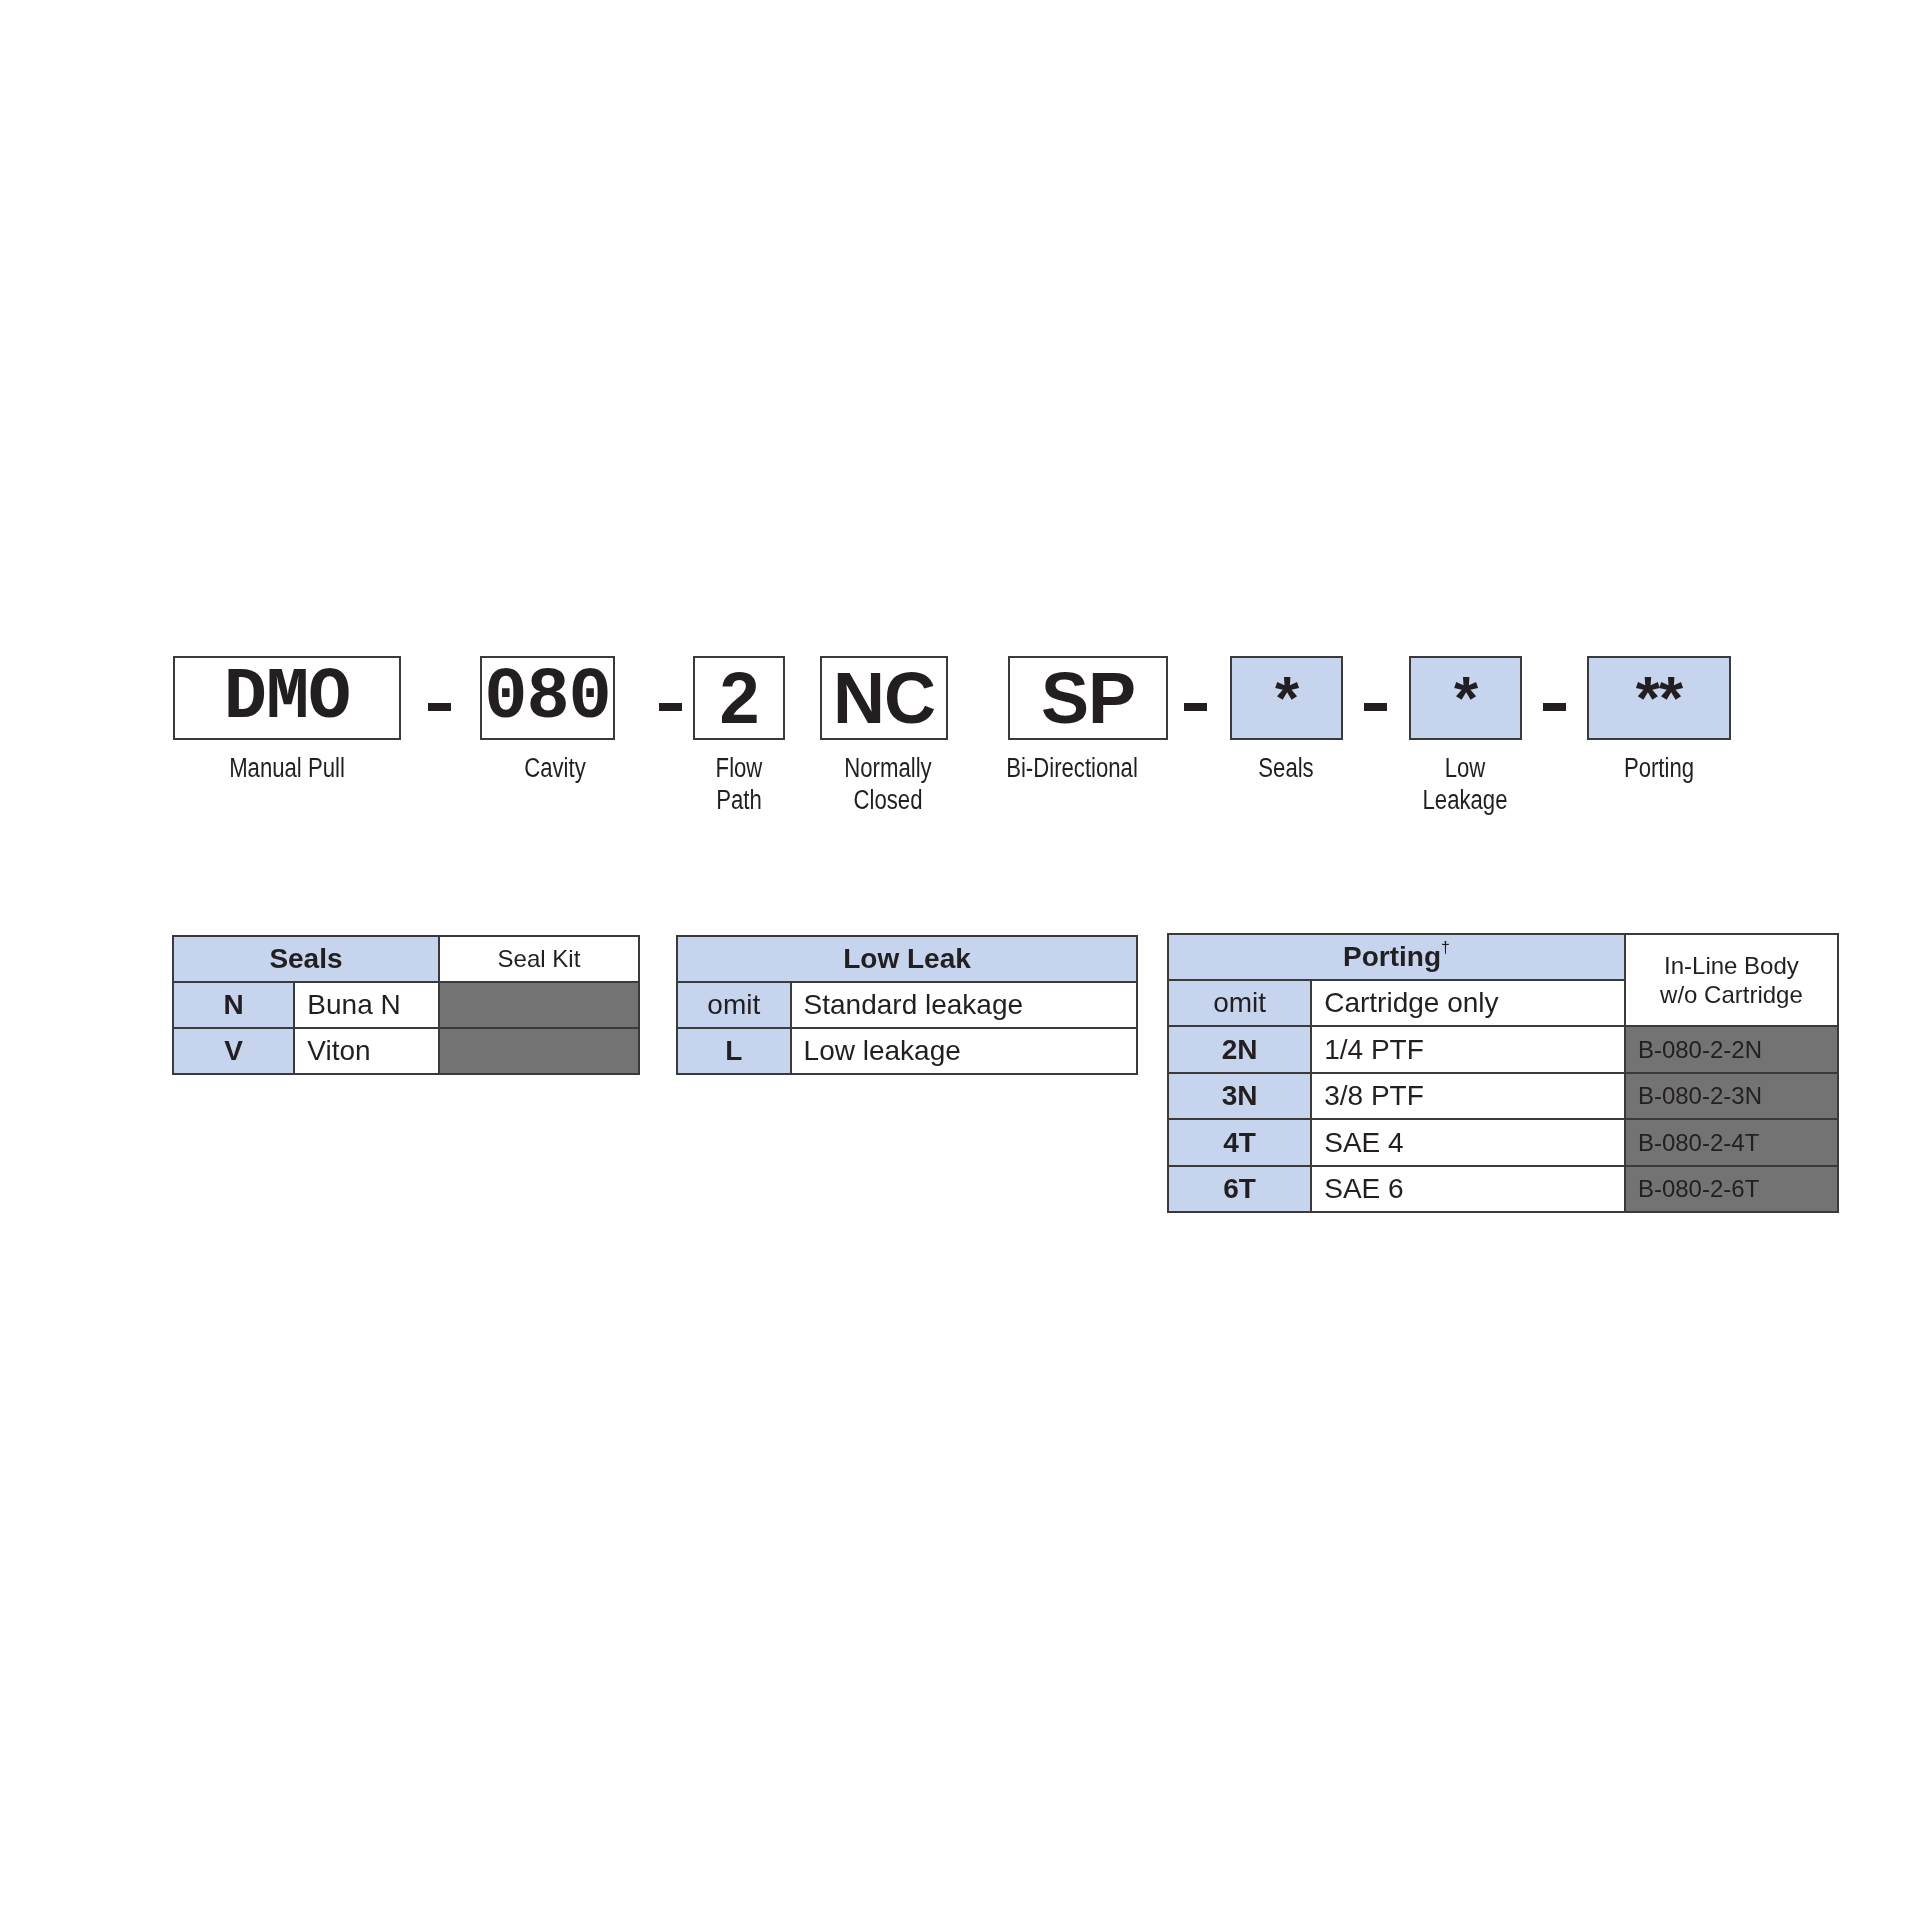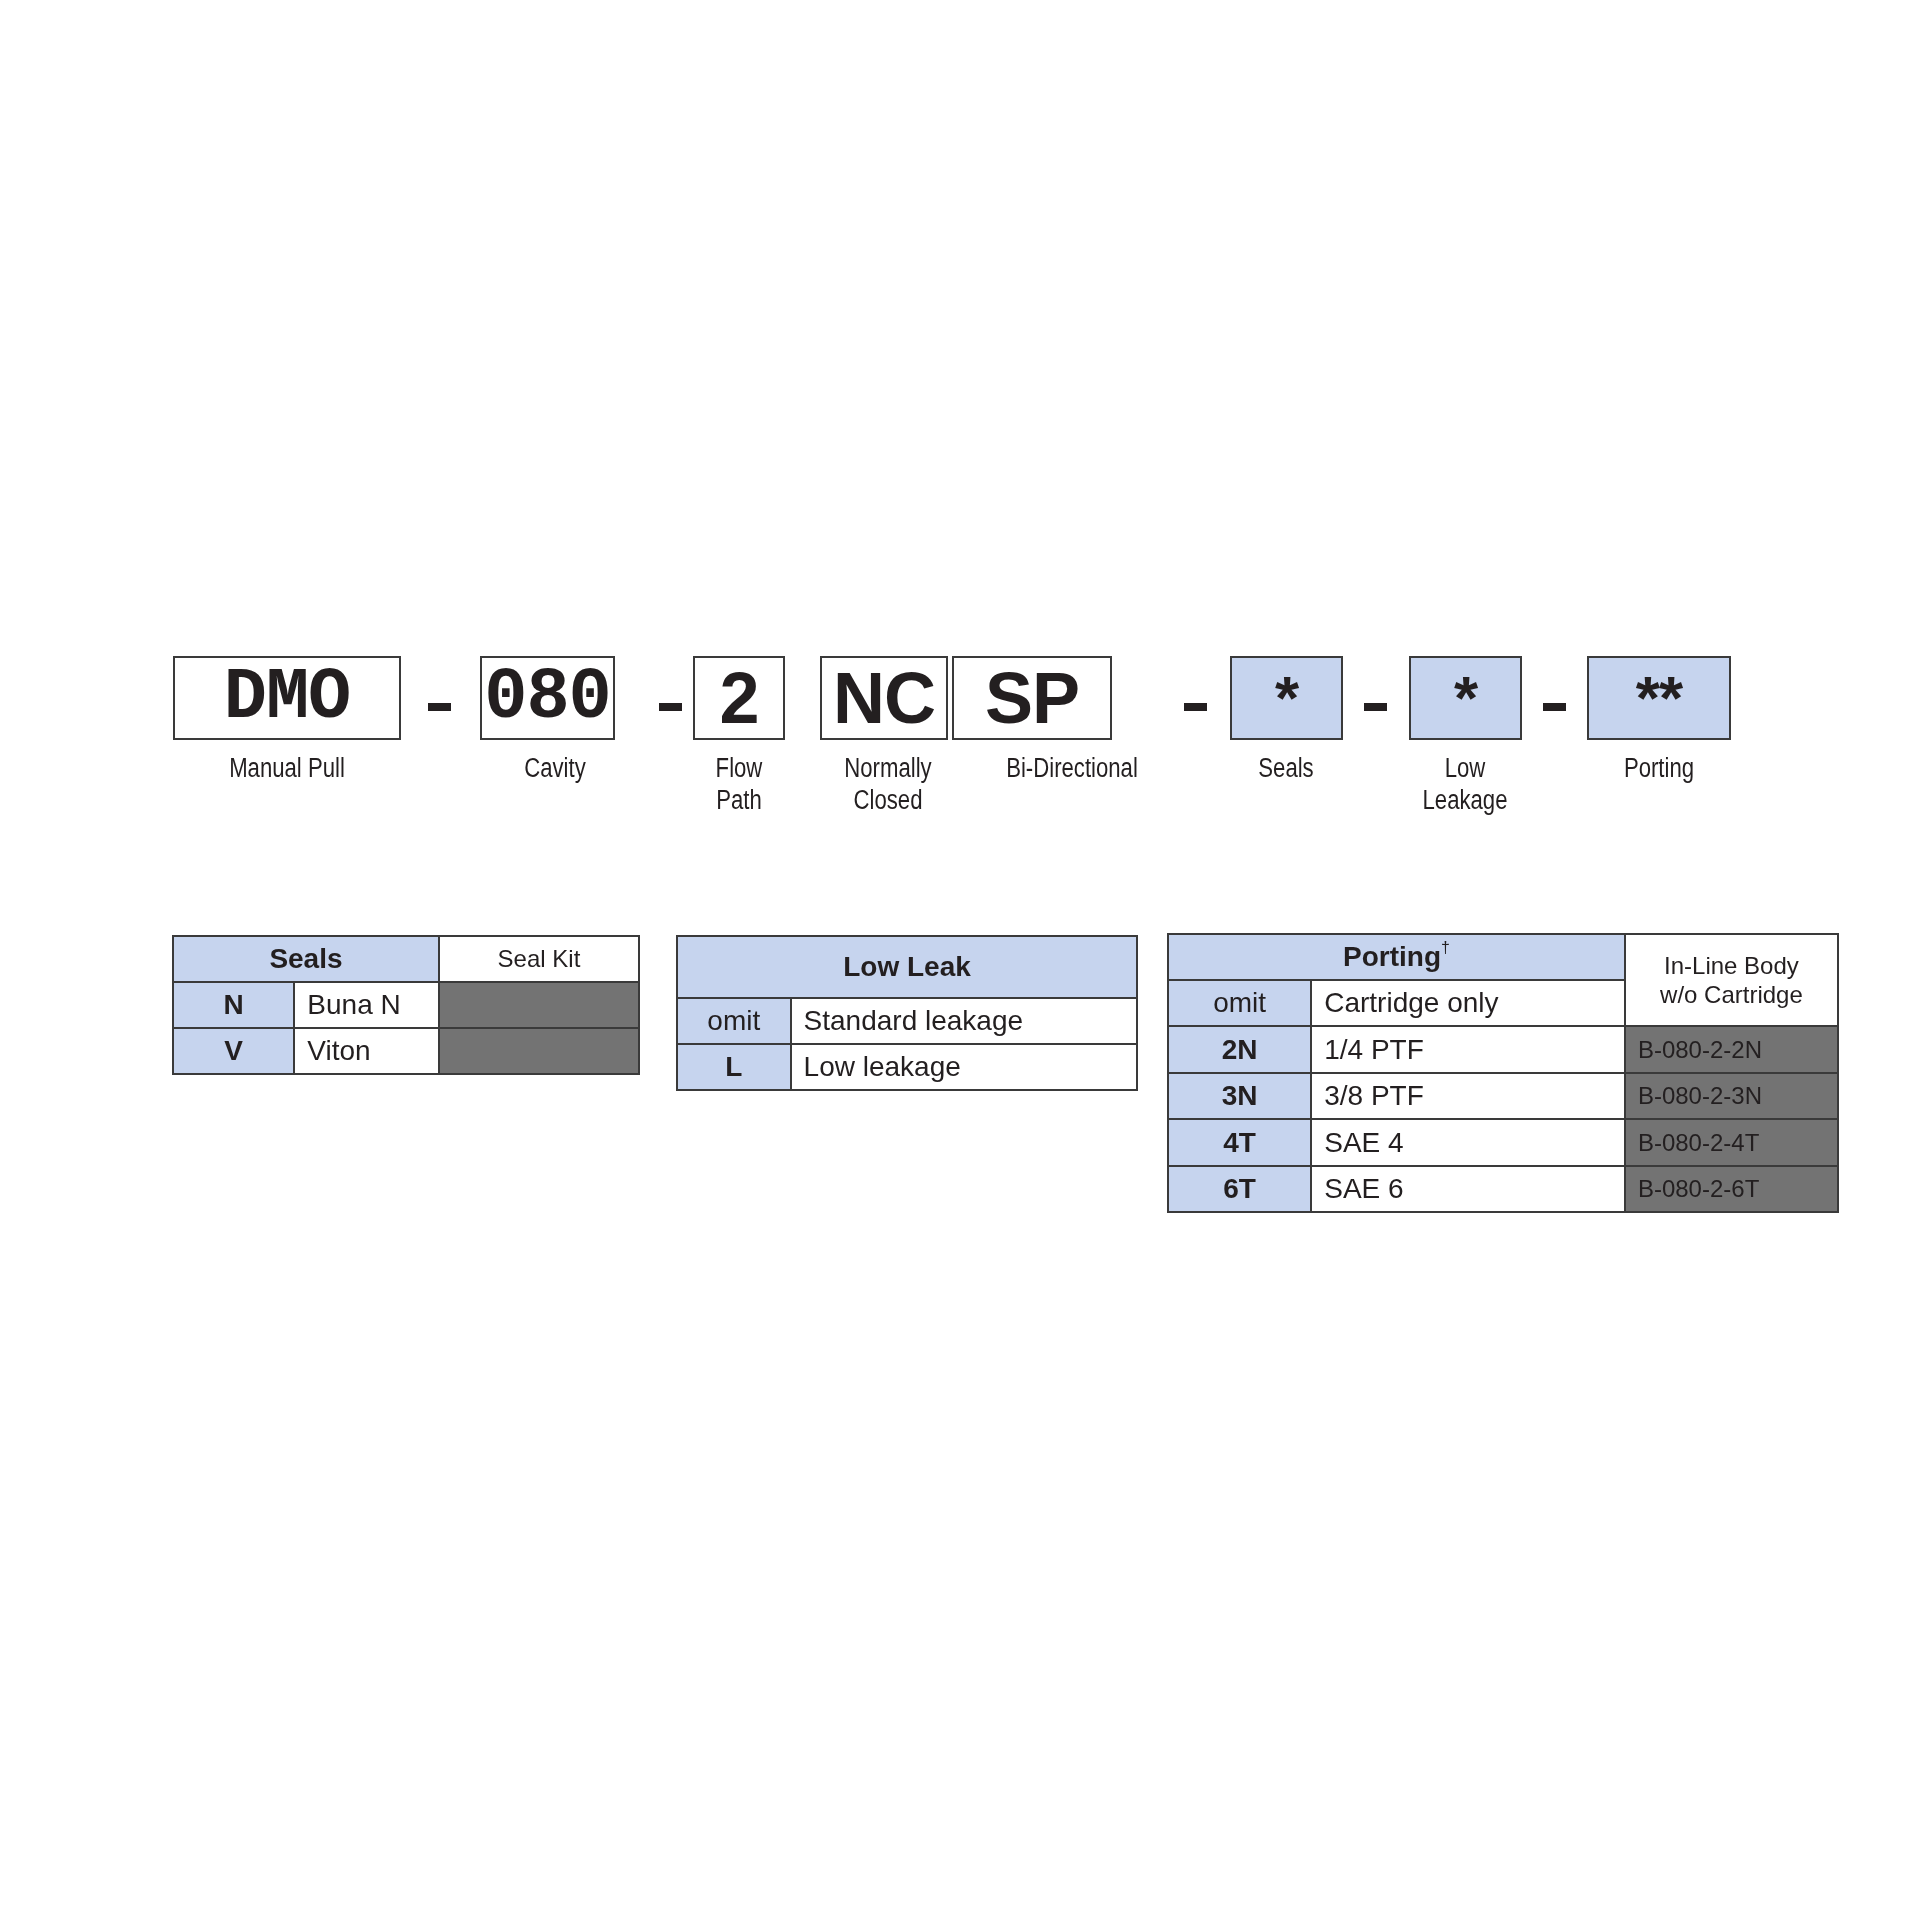--- a/index.html
+++ b/index.html
@@ -55,21 +55,21 @@
   <div class="dash" style="left:659px;"></div>
 
   <div class="code-box" style="left:693px;width:92px;">2</div>
   <div class="code-label" style="left:659px;width:160px;">Flow
 Path</div>
 
   <div class="code-box" style="left:820px;width:128px;">NC</div>
   <div class="code-label" style="left:808px;width:160px;">Normally
 Closed</div>
 
-  <div class="code-box" style="left:952px;width:160px;">SP</div>
+  <div class="code-box" style="left:1008px;width:160px;">SP</div>
   <div class="code-label" style="left:972px;width:200px;">Bi-Directional</div>
 
   <div class="dash" style="left:1184px;"></div>
 
   <div class="code-box opt" style="left:1230px;width:113px;">*</div>
   <div class="code-label" style="left:1206px;width:160px;">Seals</div>
 
   <div class="dash" style="left:1364px;"></div>
 
   <div class="code-box opt" style="left:1409px;width:113px;">*</div>
@@ -105,21 +105,21 @@
   </tr>
 </tbody>
   </table>
 
 <table class="opt-table" style="left:676px;top:935px;width:462px;">
   <colgroup>
       <col style="width:114px">
       <col style="width:348px">
     </colgroup>
   <tbody>
-      <tr style="height:62px;margin-top:40px;">
+      <tr style="height:46px;margin-top:40px;">
     <th colspan="2" class="hdr">Low Leak</th>
   </tr>
   <tr style="height:46px;">
     <td class="code-cell">omit</td>
     <td class="desc-cell">Standard leakage</td>
   </tr>
   <tr style="height:46px;">
     <td class="code-cell bold">L</td>
     <td class="desc-cell">Low leakage</td>
   </tr>

